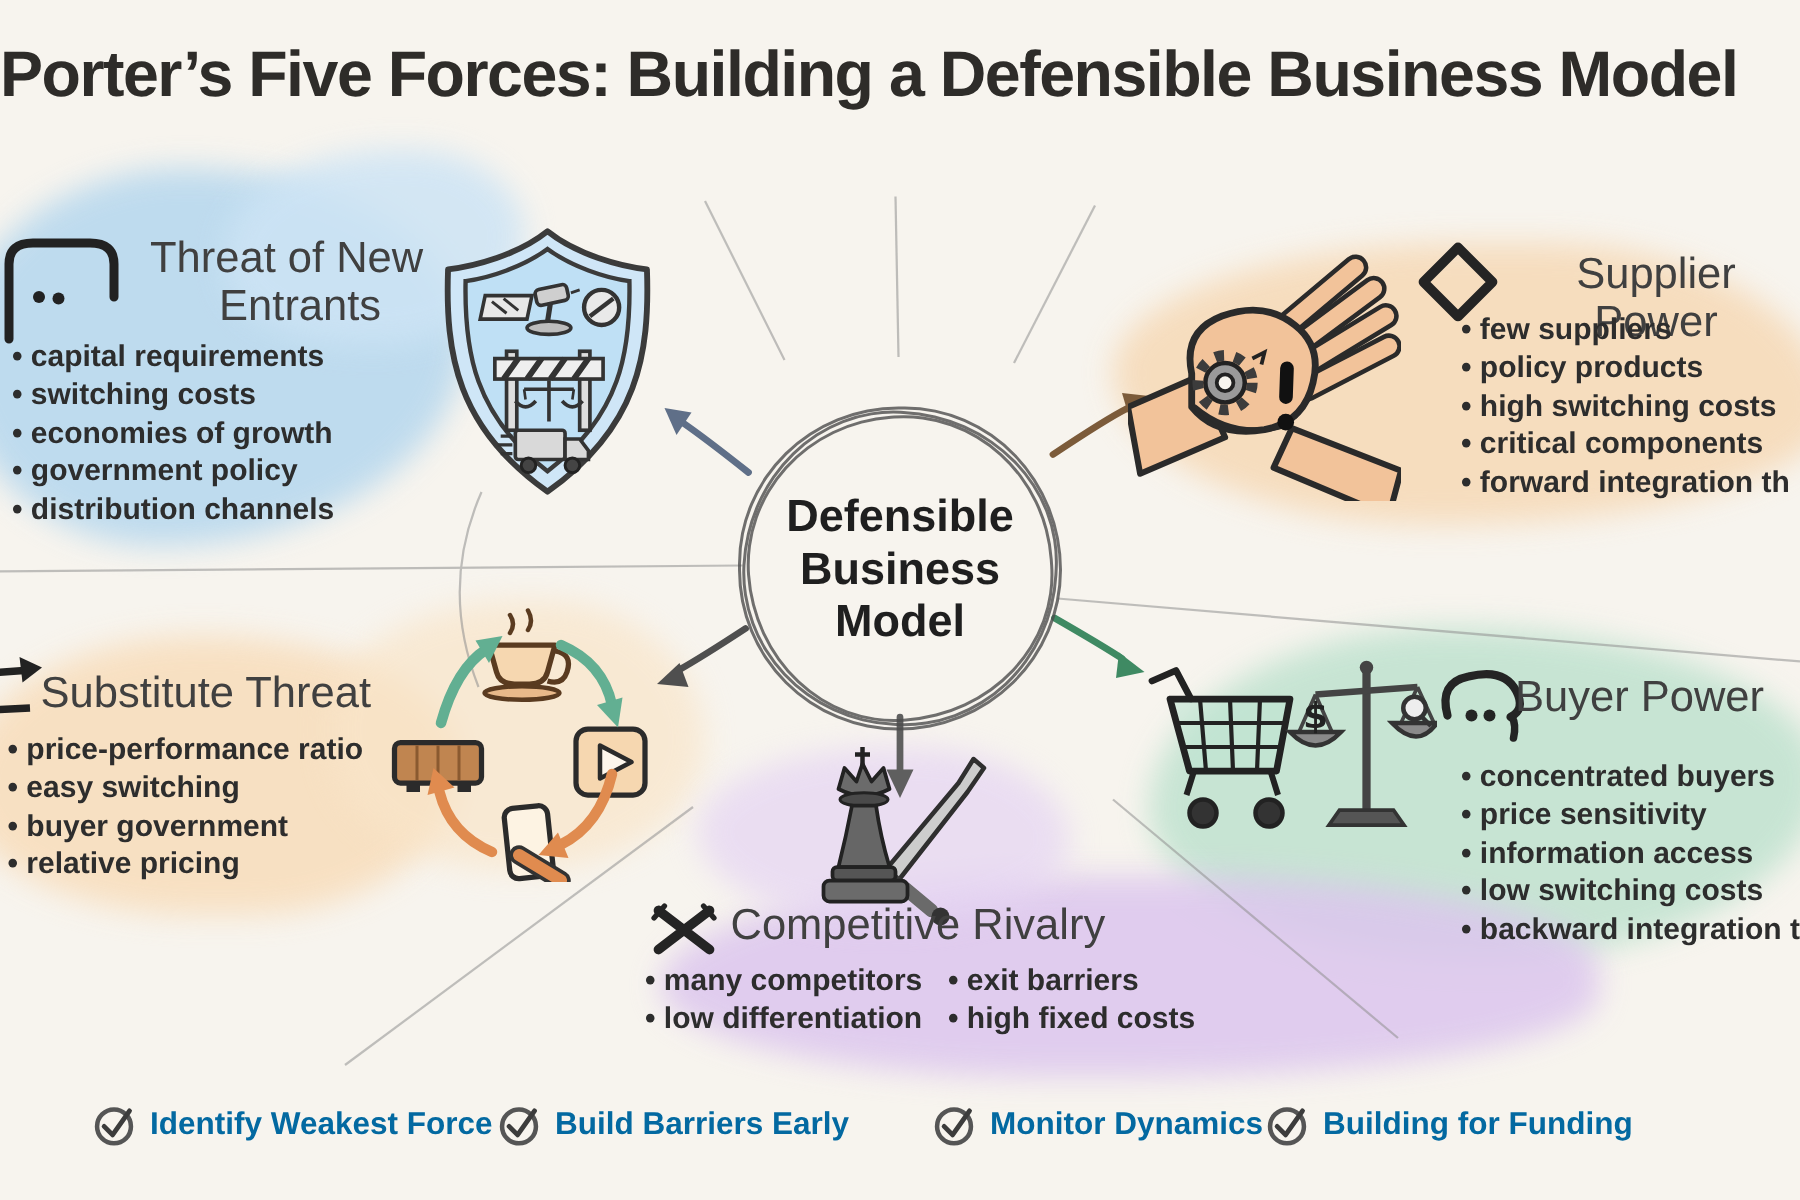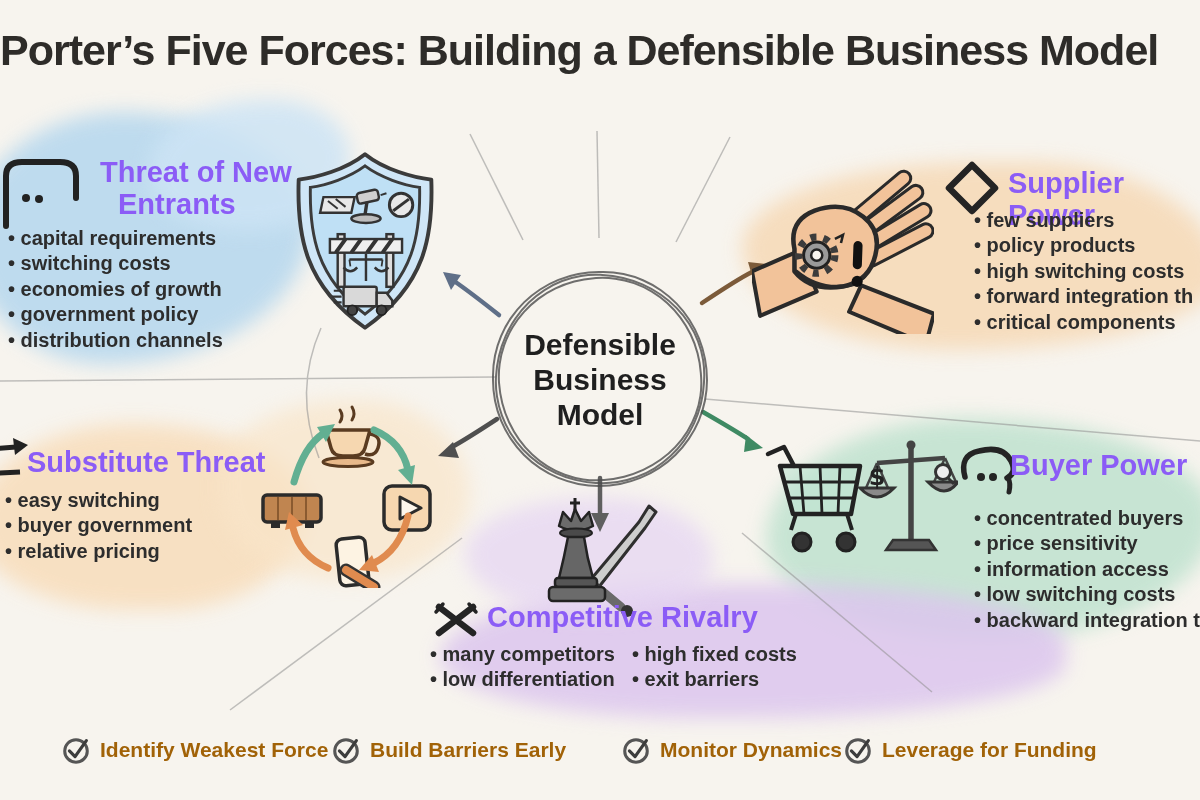--- a/index.html
+++ b/index.html
@@ -25,27 +25,27 @@
   .ring{position:absolute;border:2.3px solid #4c4c4c;opacity:.8;}
   .ring1{inset:0;border-radius:50% 49% 51% 50% / 49% 51% 50% 50%;}
   .ring2{inset:3px;border-radius:48% 52% 49% 51% / 52% 48% 51% 49%;transform:rotate(3deg);}
   .ring3{inset:6px;border-radius:51% 49% 52% 48% / 49% 51% 48% 52%;transform:rotate(-4deg);}
   .center-text{
     position:absolute;inset:0;display:flex;flex-direction:column;justify-content:center;
     align-items:center;font-size:30px;font-weight:bold;line-height:35px;color:#1f1f1f;
   }
   
   .section{position:absolute;z-index:4;}
-  .heading{font-weight:bold;color:#8b5cf6;line-height:1.12;display:flex;align-items:flex-start;gap:10px;}
+  .heading{font-weight:normal;color:#404040;line-height:1.12;display:flex;align-items:flex-start;gap:10px;text-align:center;}
   .h29{font-size:29px;}
   .bullets{font-size:20px;font-weight:bold;color:#2d2d2d;line-height:25.4px;white-space:nowrap;}
   .bullet::before{content:"\2022\00a0";}
   
   .footer-item{position:absolute;top:734px;display:flex;align-items:center;gap:8px;z-index:4;}
-  .footer-label{font-size:21px;font-weight:bold;color:#a16207;white-space:nowrap;}
+  .footer-label{font-size:21px;font-weight:bold;color:#0369a1;white-space:nowrap;}
 </style>
 </head>
 <body>
 
 <div class="blob" style="left: -30px; top: 112px; width: 340px; height: 252px; border-radius: 45% 55% 60% 40% / 50% 45% 55% 50%; background-color: rgb(181, 215, 238);"></div>
 <div class="blob" style="left:150px;top:100px;width:200px;height:130px;background:#cde4f5;border-radius:60% 40% 50% 50%/55% 45% 60% 40%;"></div>
 <div class="blob" style="left: 742px; top: 162px; width: 478px; height: 188px; border-radius: 50% 40% 55% 45% / 45% 60% 40% 55%; background-color: rgb(246, 217, 182);"></div>
 <div class="blob" style="left: -24px; top: 424px; width: 330px; height: 186px; border-radius: 50% 55% 45% 50% / 55% 45%; background-color: rgb(248, 221, 187);"></div>
 <div class="blob" style="left:220px;top:400px;width:250px;height:180px;background:#f9e5c9;border-radius:55% 45% 50% 50%/45% 55% 50% 50%;opacity:.7;"></div>
 <div class="blob" style="left: 766px; top: 418px; width: 448px; height: 222px; border-radius: 45% 55% 50% 50% / 55% 45%; background-color: rgb(191, 226, 207);"></div>
@@ -268,35 +268,36 @@
     <path d="M28,5 L51,28 L28,51 L5,28 Z" fill="none" stroke="#242424" stroke-width="6.5" stroke-linejoin="round"></path>
   </svg>
 </div>
 <div class="section heading h29" style="left:1008px;top:167px;">
   <span>Supplier Power</span>
 </div>
 <div class="section bullets" style="left:974px;top:208px;">
     <div class="bullet">few suppliers</div>
     <div class="bullet">policy products</div>
     <div class="bullet">high switching costs</div>
+    <div class="bullet">critical components</div>
     <div class="bullet">forward integration th</div>
-    <div class="bullet">critical components</div>
   </div>
 
 <div class="section" style="left:-10px;top:434px;width:46px;height:50px;">
   <svg width="46" height="50" viewBox="0 0 46 50">
     <path d="M-14,16 L26,13" stroke="#222" stroke-width="5" fill="none"></path>
     <polygon points="38,11 23,4 25,21" fill="#222"></polygon>
     <path d="M30,38 L-12,40" stroke="#222" stroke-width="5" fill="none"></path>
   </svg>
 </div>
 <div class="section heading h29" style="left:27px;top:446px;">
   <span>Substitute Threat</span>
 </div>
 <div class="section bullets" style="left:5px;top:488px;">
+    <div class="bullet">price-performance ratio</div>
     <div class="bullet">easy switching</div>
     <div class="bullet">buyer government</div>
     <div class="bullet">relative pricing</div>
   </div>
 
 <div class="section" style="left:957px;top:441px;">
   <svg width="70" height="58" viewBox="0 0 70 58">
     <path d="M8,36 Q2,14 22,10 Q46,4 54,20 Q60,32 50,37" fill="none" stroke="#242424" stroke-width="5.5" stroke-linecap="round"></path>
     <circle cx="24" cy="36" r="4" fill="#242424"></circle>
       <circle cx="36" cy="36" r="4" fill="#242424"></circle>
@@ -321,22 +322,22 @@
   </svg>
 </div>
 <div class="section heading h29" style="left:487px;top:601px;">
   <span>Competitive Rivalry</span>
 </div>
 <div class="section bullets" style="left:430px;top:642px;">
     <div class="bullet">many competitors</div>
     <div class="bullet">low differentiation</div>
   </div>
 <div class="section bullets" style="left:632px;top:642px;">
+    <div class="bullet">exit barriers</div>
     <div class="bullet">high fixed costs</div>
-    <div class="bullet">exit barriers</div>
   </div>
 
 <div class="footer-item" style="left:60px;">
   <svg width="32" height="32" viewBox="0 0 34 34">
     <circle cx="17" cy="18" r="12" fill="none" stroke="#555" stroke-width="3.2"></circle>
     <path d="M10,18 L16,24 L28,7" fill="none" stroke="#3c3c3c" stroke-width="3.4" stroke-linecap="round" stroke-linejoin="round"></path>
   </svg>
   <span class="footer-label">Identify Weakest Force</span>
 </div>
 <div class="footer-item" style="left:330px;">
@@ -351,14 +352,14 @@
     <circle cx="17" cy="18" r="12" fill="none" stroke="#555" stroke-width="3.2"></circle>
     <path d="M10,18 L16,24 L28,7" fill="none" stroke="#3c3c3c" stroke-width="3.4" stroke-linecap="round" stroke-linejoin="round"></path>
   </svg>
   <span class="footer-label">Monitor Dynamics</span>
 </div>
 <div class="footer-item" style="left:842px;">
   <svg width="32" height="32" viewBox="0 0 34 34">
     <circle cx="17" cy="18" r="12" fill="none" stroke="#555" stroke-width="3.2"></circle>
     <path d="M10,18 L16,24 L28,7" fill="none" stroke="#3c3c3c" stroke-width="3.4" stroke-linecap="round" stroke-linejoin="round"></path>
   </svg>
-  <span class="footer-label">Leverage for Funding</span>
+  <span class="footer-label">Building for Funding</span>
 </div>
 
 </body></html>

